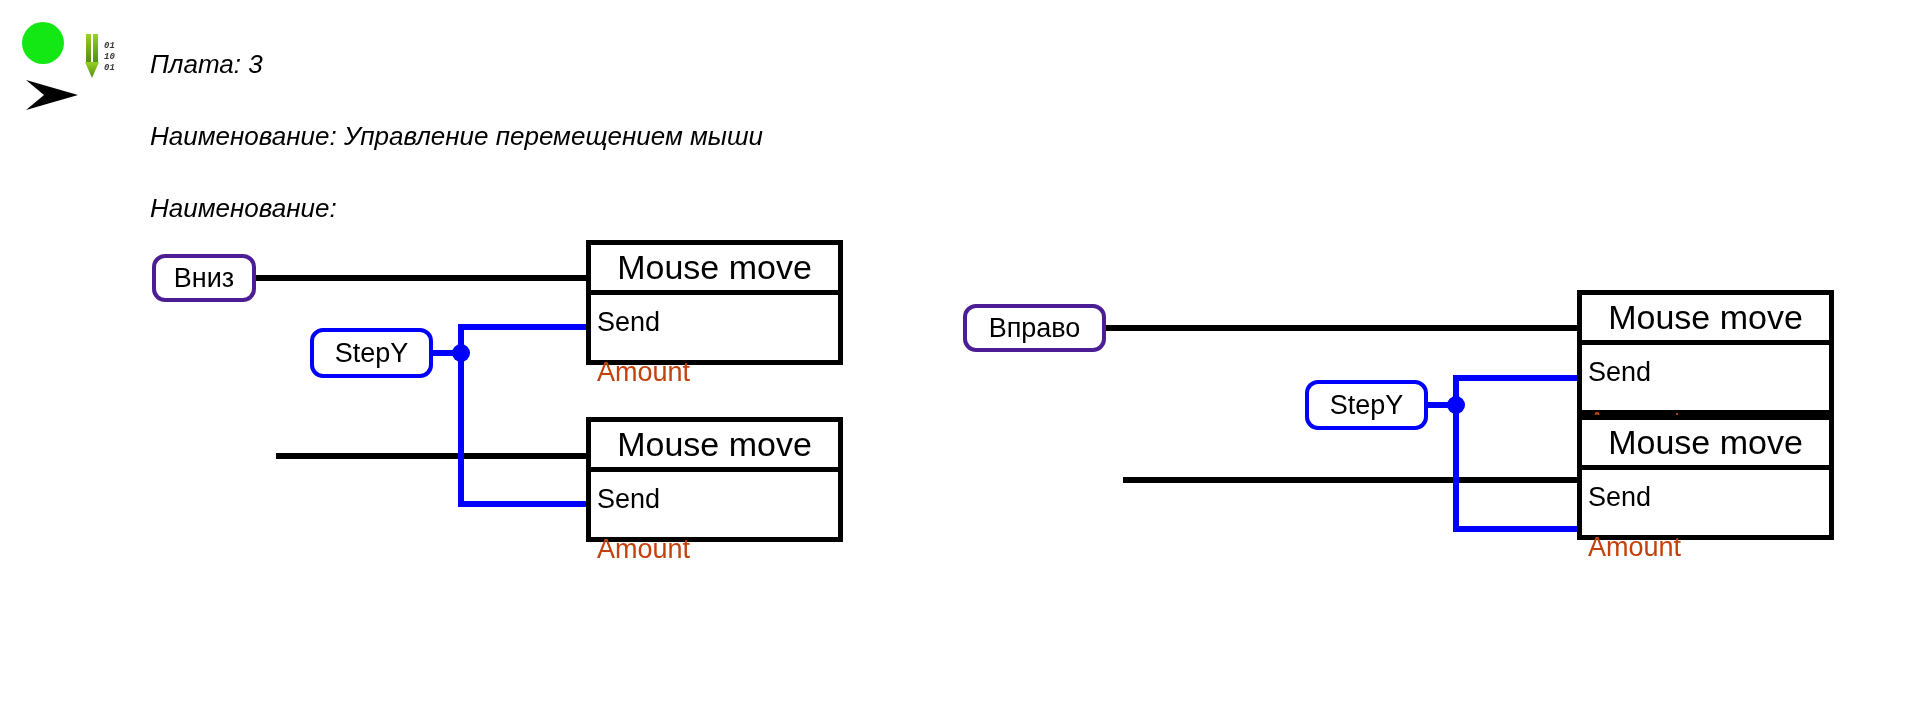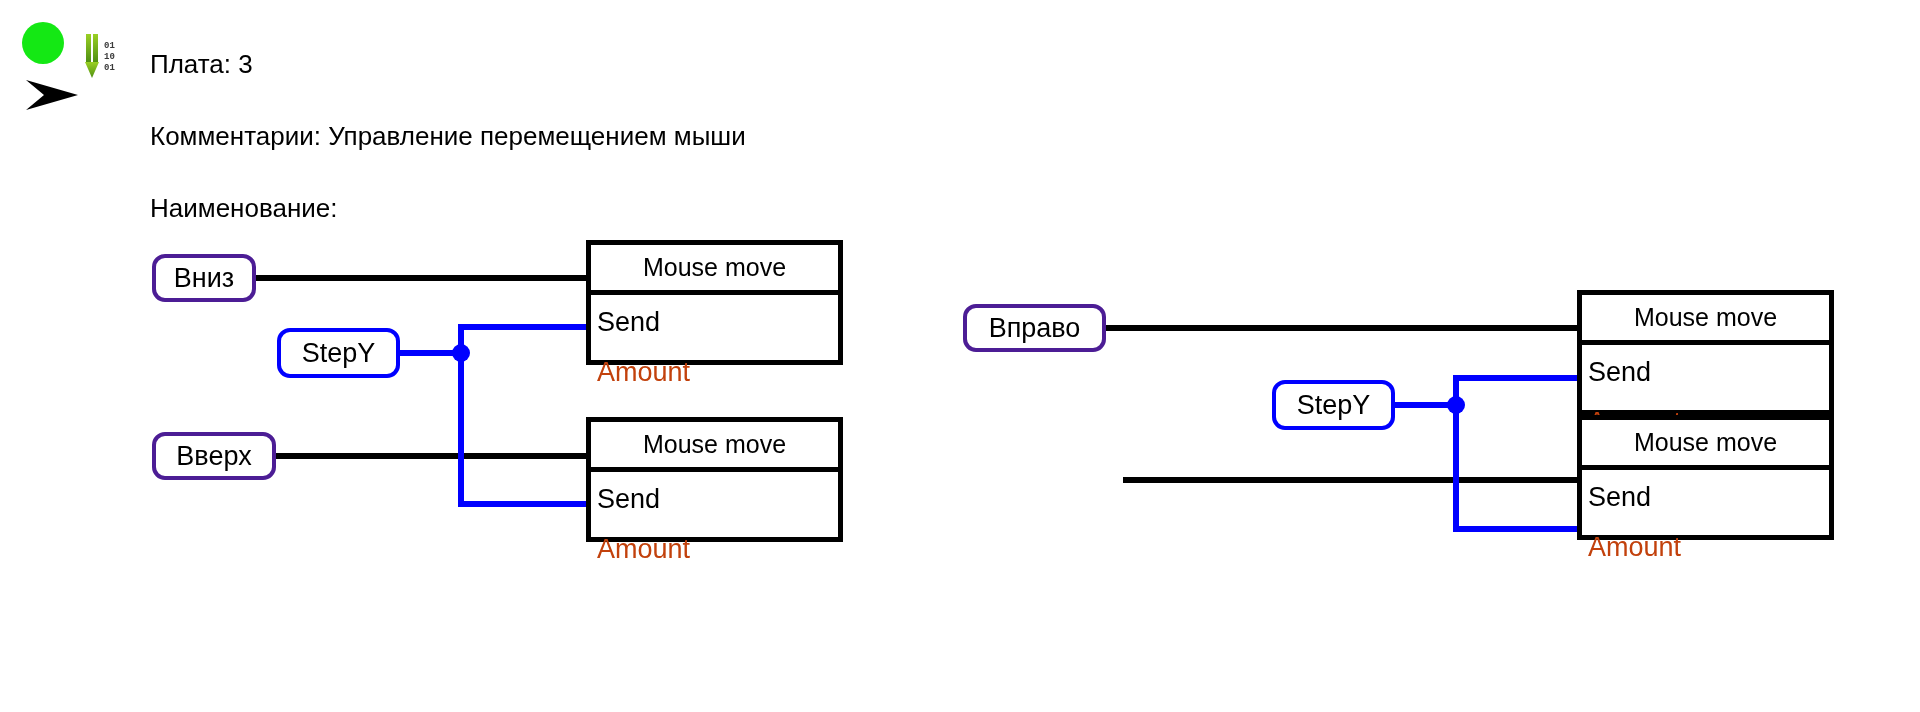--- a/index.html
+++ b/index.html
@@ -17,20 +17,21 @@
     color: #000000;
   }
 
   
   #header {
     position: absolute;
     left: 0;
     top: 0;
     width: 1920px;
     height: 150px;
+    font-style: italic;
   }
   #status-dot {
     position: absolute;
     left: 22px;
     top: 22px;
     width: 42px;
     height: 42px;
     border-radius: 50%;
     background: #14e814;
   }
@@ -91,38 +92,39 @@
     align-items: center;
     justify-content: center;
     font-size: 27px;
     color: #000000;
     white-space: nowrap;
     z-index: 3;
   }
   .pill.var {
     border-color: #0000ff;
     border-width: 4px;
+    margin-left: 33px;
   }
 
   
   .block {
     position: absolute;
     box-sizing: border-box;
     background: #ffffff;
     border: 5px solid #000000;
     z-index: 2;
   }
   .block .title {
     height: 50px;
     box-sizing: border-box;
     border-bottom: 5px solid #000000;
     display: flex;
     align-items: center;
     justify-content: center;
-    font-size: 25px;
+    font-size: 34px;
     white-space: nowrap;
   }
   .block .body {
     position: relative;
   }
   .block .port {
     position: absolute;
     left: 6px;
     font-size: 27px;
     white-space: nowrap;
@@ -154,21 +156,21 @@
     <path d="M1 30 L15 30 L8 46 Z" fill="url(#gArrow)"></path>
     <g fill="#3a3a3a" font-family="'Liberation Mono', monospace" font-size="9" font-weight="bold">
       <text x="20" y="16">01</text>
       <text x="20" y="27">10</text>
       <text x="20" y="38">01</text>
     </g>
   </svg>
 
   <div id="header-text">
     <span class="hline">Плата: 3</span>
-    <span class="hline">Комментарии: Управление перемещением мыши</span>
+    <span class="hline">Наименование: Управление перемещением мыши</span>
     <span class="hline">Наименование:</span>
   </div>
 </div>
 
 <div id="diagram">
 
   <svg id="wires" viewBox="0 0 1920 562">
 
     <line x1="256" y1="128" x2="589" y2="128" stroke="#000000" stroke-width="6"></line>
 
@@ -192,23 +194,20 @@
   </svg>
 
   <div class="pill" style="left:152px; top:104px; width:104px; height:48px;">
     <span>Вниз</span>
   </div>
 
   <div class="pill var" style="left:277px; top:178px; width:123px; height:50px;">
     <span>StepY</span>
   </div>
 
-  <div class="pill" style="left:152px; top:282px; width:124px; height:48px;">
-    <span>Вверх</span>
-  </div>
 
   <div class="block" style="left:586px; top:90px; width:257px; height:125px;">
     <div class="title">Mouse move</div>
     <div class="body" style="height:60px;">
       <span class="port send">Send</span>
       <span class="port amount">Amount</span>
     </div>
   </div>
 
   <div class="block" style="left:586px; top:267px; width:257px; height:125px;">

